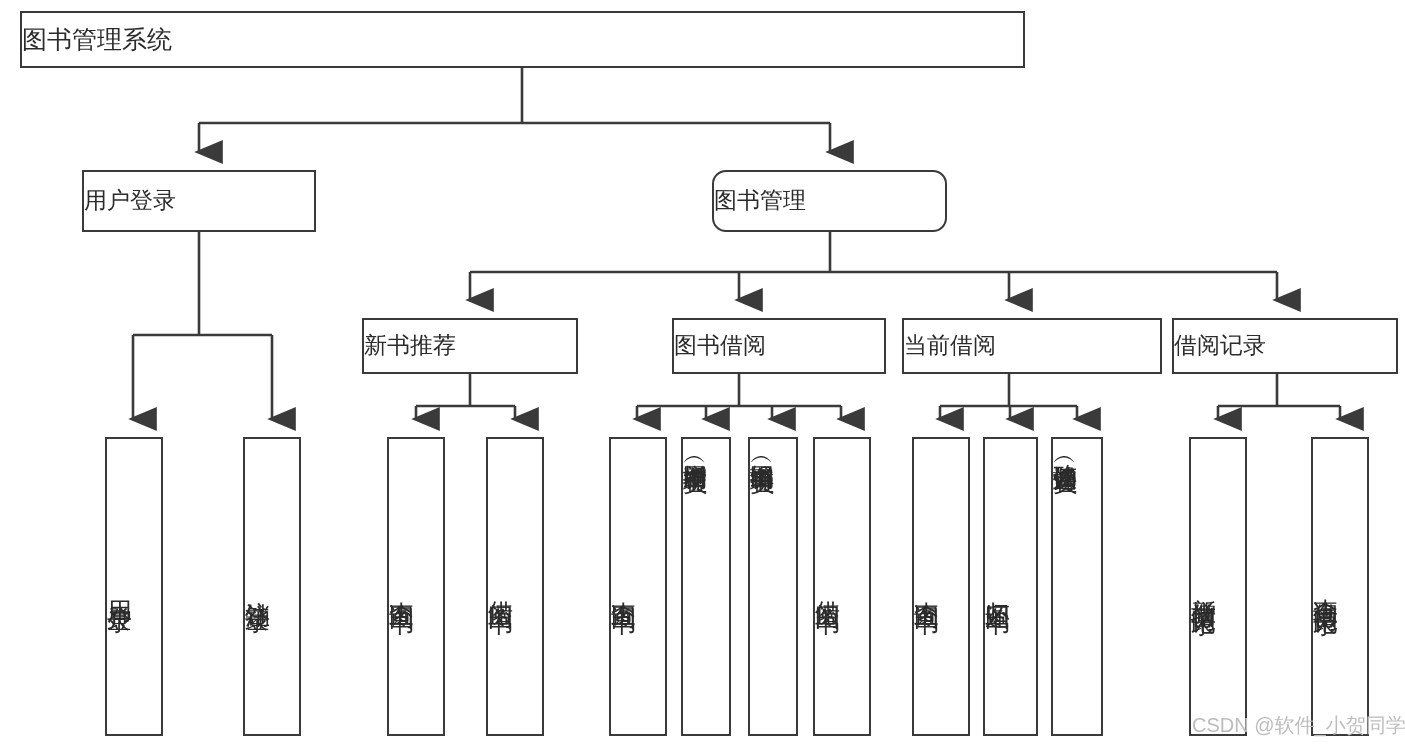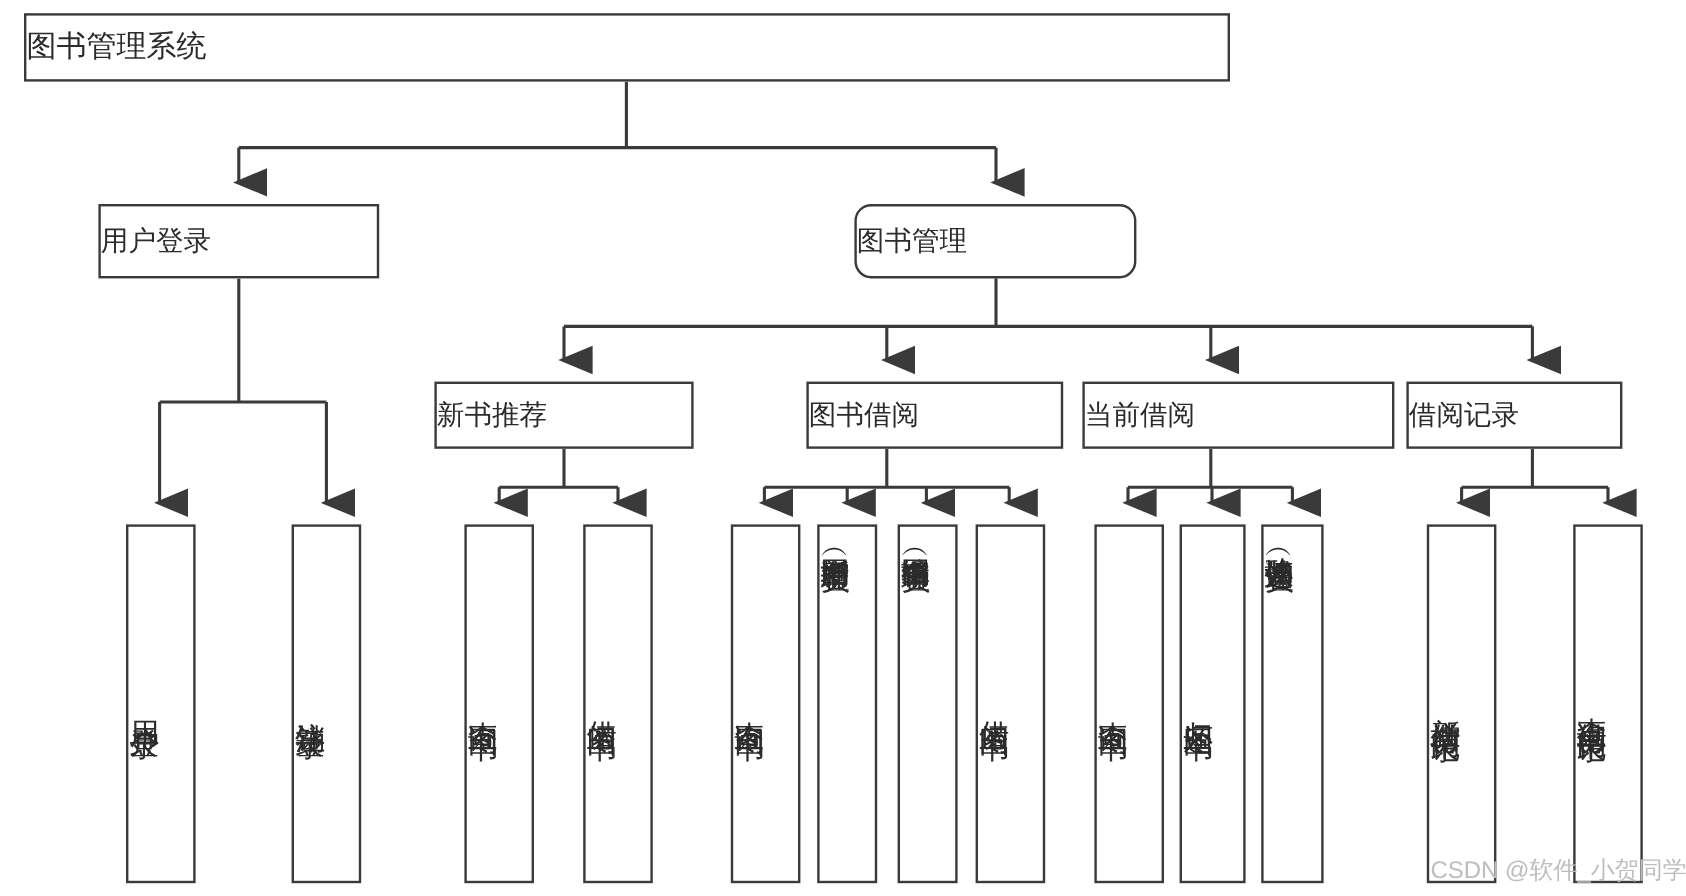--- a/index.html
+++ b/index.html
@@ -147,21 +147,21 @@
 
   <div class="node branch" style="left:362px; top:318px; width:216px; height:56px;">
     <span class="label">新书推荐</span>
   </div>
   <div class="node branch" style="left:632px; top:318px; width:214px; height:56px;margin-left:40px;">
     <span class="label">图书借阅</span>
   </div>
   <div class="node branch" style="left:902px; top:318px; width:260px; height:56px;">
     <span class="label">当前借阅</span>
   </div>
-  <div class="node branch" style="left:1172px; top:318px; width:180px; height:56px;">
+  <div class="node branch" style="left:1172px; top:318px; width:226px; height:56px;">
     <span class="label">借阅记录</span>
   </div>
 
   <div class="node leaf centered" style="left:105px; top:437px; width:58px; height:299px;">
     <span class="label">用户登录</span>
   </div>
   <div class="node leaf centered" style="left:243px; top:437px; width:58px; height:299px;">
     <span class="label">注销登录</span>
   </div>
 

